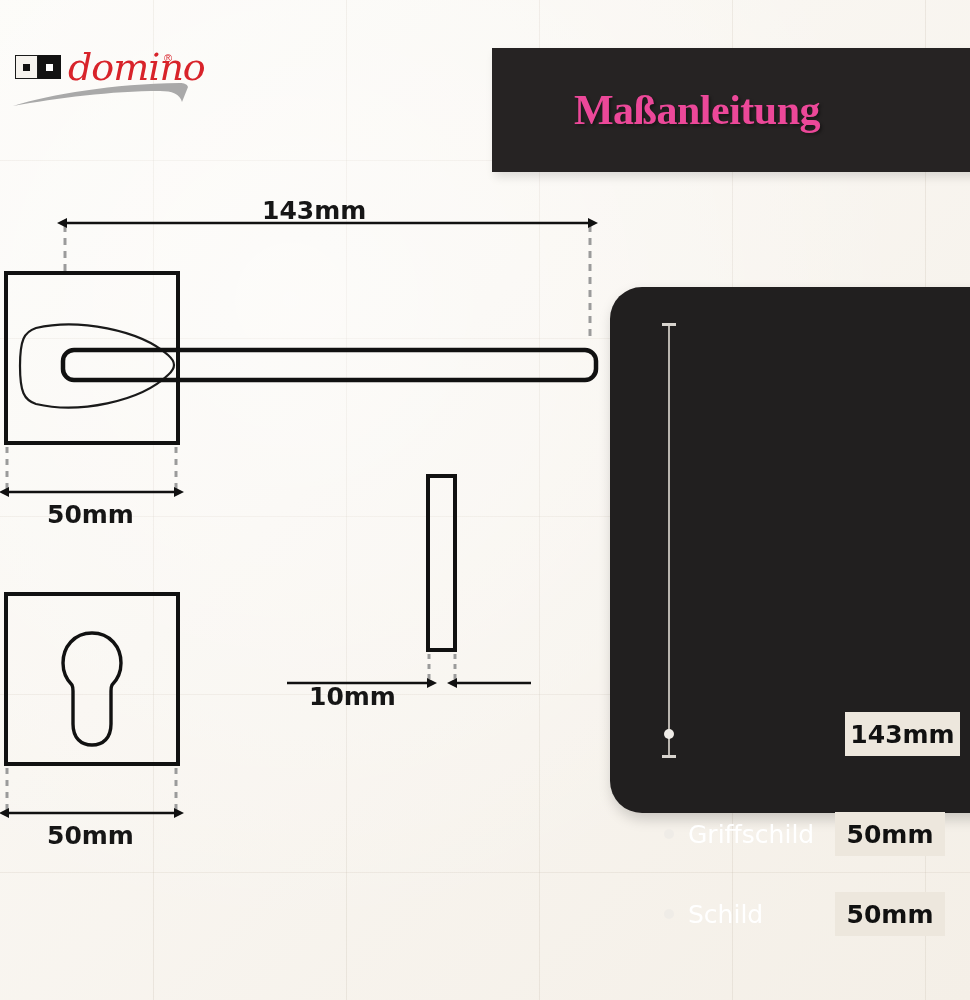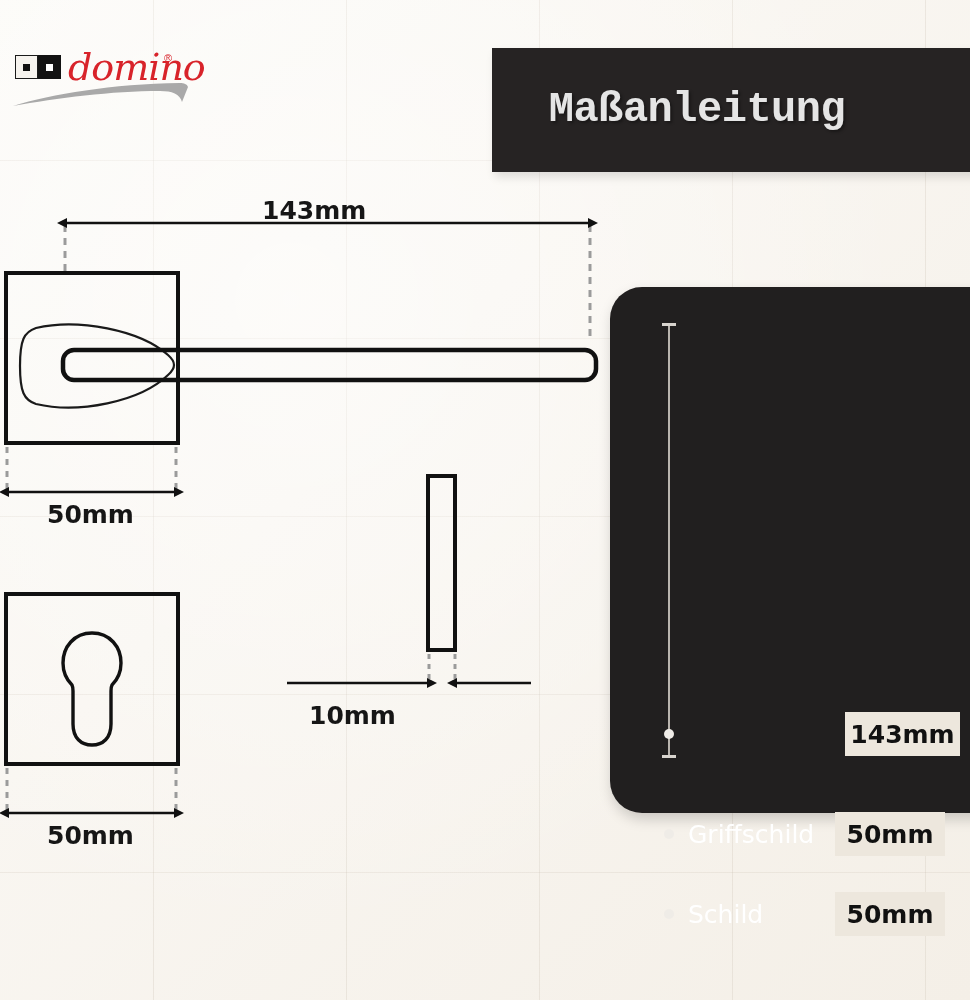--- a/index.html
+++ b/index.html
@@ -77,22 +77,22 @@
     position: absolute;
     left: 492px; top: 48px;
     width: 500px; height: 124px;
     background: #262323;
     box-shadow: 3px 5px 9px rgba(0,0,0,.12);
     display: flex;
     align-items: center;
     justify-content: center;
   }
   #header-title {
-    color: #e5e5e5;
-    font-family: Liberation Mono, monospace;
+    color: #ec4899;
+    font-family: Liberation Serif, serif;
     font-weight: 700;
     font-size: 42px;
     letter-spacing: -0.5px;
     padding-right: 90px;
     text-shadow: 2px 2px 3px rgba(0,0,0,.35);
     white-space: nowrap;
   }
 
   
   #drawing { position: absolute; left: 0; top: 0; width: 970px; height: 1000px; }
@@ -170,21 +170,21 @@
     position: absolute;
     font-family: "DejaVu Sans", sans-serif;
     font-weight: 700;
     font-size: 25px;
     color: #161616;
     white-space: nowrap;
   }
   #dim-label-143 { left: 262px; top: 196px; }
   #dim-label-50-top { left: 47px; top: 500px; }
   #dim-label-50-bottom { left: 47px; top: 821px; }
-  #dim-label-10 { left: 309px; top: 701px; }
+  #dim-label-10 { left: 309px; top: 682px; }
 </style>
 </head>
 <body>
 
 <div id="stage">
 
   <div id="bg-grid"></div>
   <div id="bg-vignette"></div>
 
   <div id="logo">

